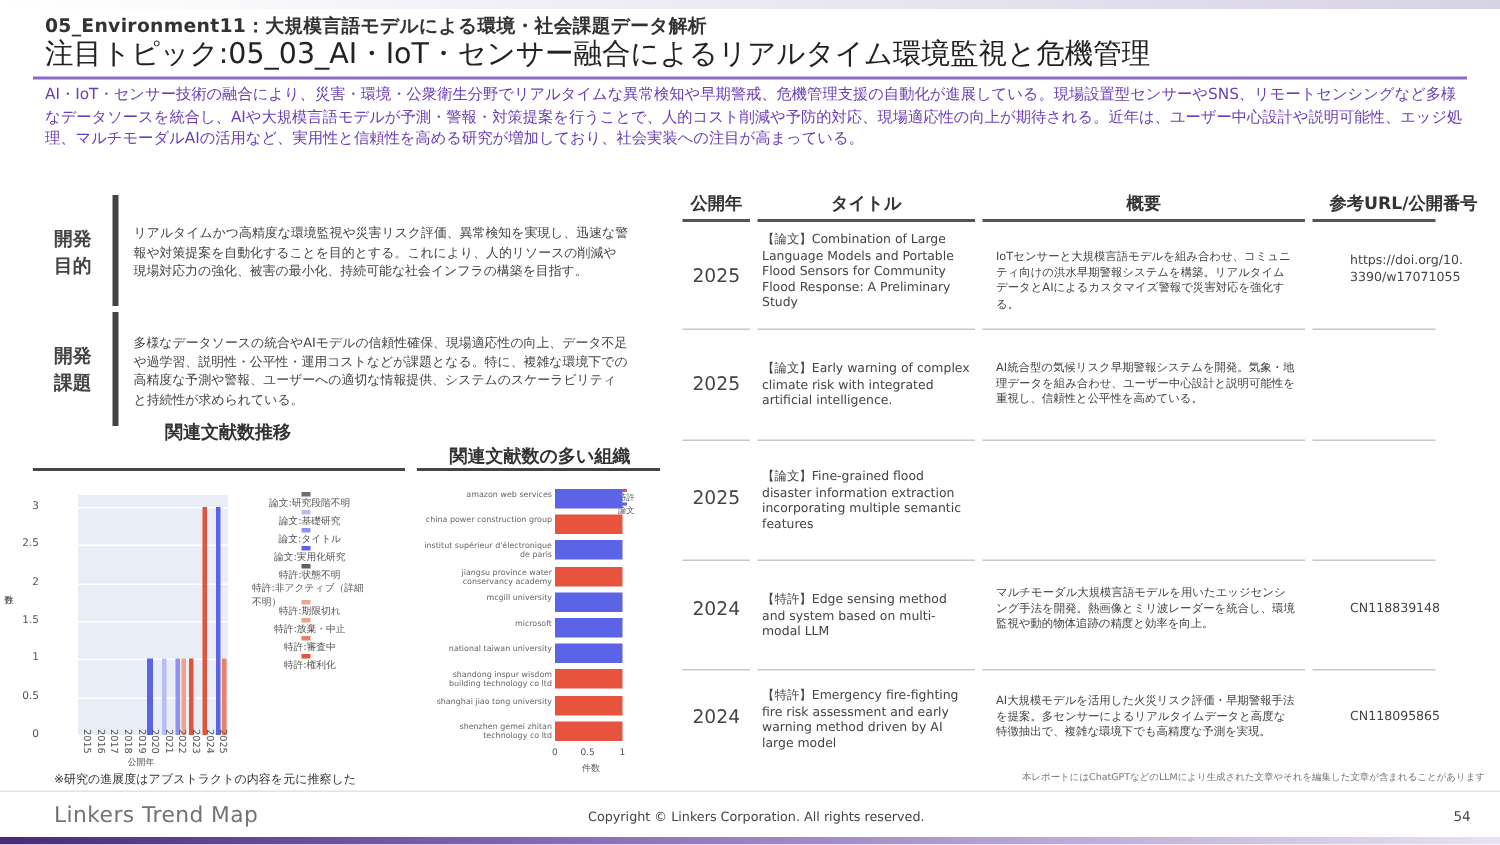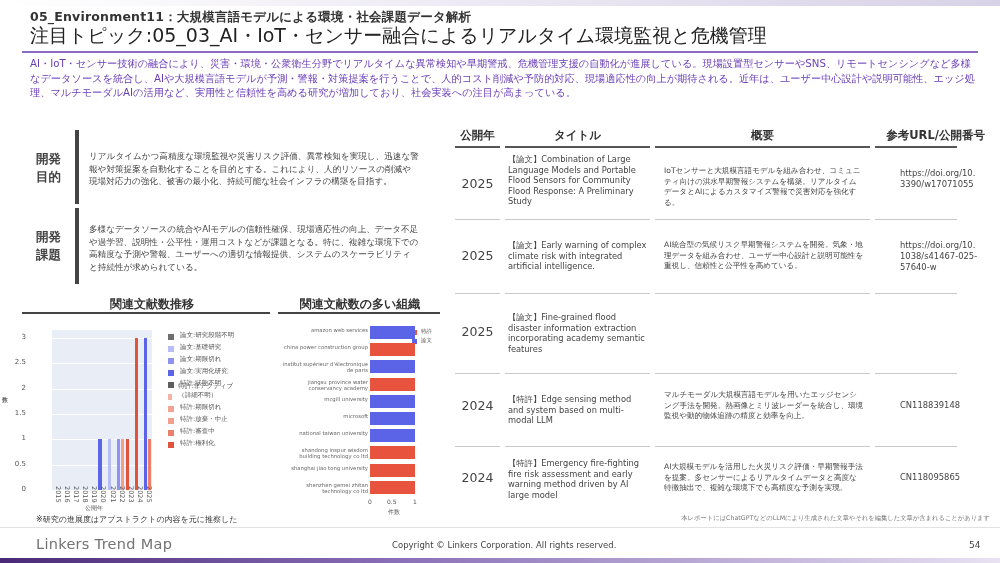--- a/index.html
+++ b/index.html
@@ -21,21 +21,21 @@
 
   .barchart { position: absolute; left: 30px; top: 322px; width: 215px; height: 192px; }
   .plot-area { position: absolute; left: 22px; top: 8px; width: 100px; height: 160px; background: #e9edf6; }
   .gridline { position: absolute; left: 0; width: 100%; height: 1px; background: #ffffff; }
   .ytick { position: absolute; left: -20px; width: 16px; text-align: right; font-size: 7px; color: #555; }
   .ylabel { position: absolute; left: -30px; top: 70px; font-size: 6px; color: #555; writing-mode: vertical-rl; }
   .xtick { position: absolute; top: 164px; font-size: 6.5px; color: #555; writing-mode: vertical-rl; }
   .xlabel { position: absolute; left: 55px; top: 182px; font-size: 6px; color: #555; }
   .bar { position: absolute; bottom: 0; width: 5px; }
   .legend { position: absolute; left: 138px; top: 6px; }
-  .legend-item { display: flex; align-items: flex-end; height: 12px; font-size: 6.5px; color: #555; }
+  .legend-item { display: flex; align-items: center; height: 12px; font-size: 6.5px; color: #555; flex-direction: column; }
   .legend-swatch { width: 6px; height: 6px; margin-right: 6px; }
 
   .orgchart { position: absolute; left: 280px; top: 322px; width: 160px; height: 192px; }
   .org-row { position: absolute; left: 0; width: 160px; height: 14px; }
   .org-label { position: absolute; left: 0; width: 88px; text-align: right; font-size: 5.3px; line-height: 6px; color: #666; top: 1px; }
   .org-bar { position: absolute; left: 90px; height: 13px; width: 45px; }
   .org-axis { position: absolute; font-size: 6px; color: #555; }
   .org-legend { position: absolute; left: 132px; top: 4px; }
   .org-legend .legend-item { font-size: 5.5px; height: 9px; }
 
@@ -80,21 +80,21 @@
 
 <div class="dev-block" style="top:208px; height:80px;">
   <div class="dev-label" style="top:20px;">
     <div>開発</div>
     <div>課題</div>
   </div>
   <div class="dev-bar" style="top:0; height:76px;"></div>
   <div class="dev-text" style="top:15px;">多様なデータソースの統合やAIモデルの信頼性確保、現場適応性の向上、データ不足や過学習、説明性・公平性・運用コストなどが課題となる。特に、複雑な環境下での高精度な予測や警報、ユーザーへの適切な情報提供、システムのスケーラビリティと持続性が求められている。</div>
 </div>
 
-<div class="chart-title" style="left:92px; top:296px; width:120px;">関連文献数推移</div>
+<div class="chart-title" style="left:92px; top:280px; width:120px;">関連文献数推移</div>
 <div class="chart-title-rule" style="left:22px; top:312px; width:248px;"></div>
 <div class="chart-title" style="left:290px; top:296px; width:140px;">関連文献数の多い組織</div>
 <div class="chart-title-rule" style="left:278px; top:312px; width:162px;"></div>
 
 <div class="barchart" id="trend-chart">
   <div class="plot-area" id="trend-plot">
       <div class="gridline" style="top: 160px;"></div>
       <div class="gridline" style="top: 134.667px;"></div>
       <div class="gridline" style="top: 109.333px;"></div>
       <div class="gridline" style="top: 84px;"></div>
@@ -116,21 +116,21 @@
       <div class="legend-item">
         <span class="legend-swatch" style="background: rgb(110, 110, 110);"></span>
         <span>論文:研究段階不明</span>
       </div>
       <div class="legend-item">
         <span class="legend-swatch" style="background: rgb(184, 189, 245);"></span>
         <span>論文:基礎研究</span>
       </div>
       <div class="legend-item">
         <span class="legend-swatch" style="background: rgb(142, 147, 239);"></span>
-        <span>論文:期限切れ</span>
+        <span>論文:タイトル</span>
       </div>
       <div class="legend-item">
         <span class="legend-swatch" style="background: rgb(91, 99, 230);"></span>
         <span>論文:実用化研究</span>
       </div>
       <div class="legend-item">
         <span class="legend-swatch" style="background: rgb(94, 94, 94);"></span>
         <span>特許:状態不明</span>
       </div>
       <div class="legend-item">
@@ -251,30 +251,29 @@
   </div>
   <div class="row-rule" style="top:91px; left:0; width:45px;"></div>
   <div class="row-rule" style="top:91px; left:50px; width:145px;"></div>
   <div class="row-rule" style="top:91px; left:200px; width:215px;"></div>
   <div class="row-rule" style="top:91px; left:420px; width:82px;"></div>
 
   <div class="row" style="top:110px; height:70px;">
     <div class="cell c-year" style="top:10px;">2025</div>
     <div class="cell c-summary" style="top:2px;">AI統合型の気候リスク早期警報システムを開発。気象・地理データを組み合わせ、ユーザー中心設計と説明可能性を重視し、信頼性と公平性を高めている。</div>
     <div class="cell c-title" style="top:2px;">【論文】Early warning of complex climate risk with integrated artificial intelligence.</div>
-    <div class="cell c-url" style="top:2px; word-break:break-all;">https://doi.org/10.1038/s41467-025-57640-w</div>
   </div>
   <div class="row-rule" style="top:165px; left:0; width:45px;"></div>
   <div class="row-rule" style="top:165px; left:50px; width:145px;"></div>
   <div class="row-rule" style="top:165px; left:200px; width:215px;"></div>
   <div class="row-rule" style="top:165px; left:420px; width:82px;"></div>
 
   <div class="row" style="top:184px; height:70px;">
     <div class="cell c-year" style="top:12px;">2025</div>
-    <div class="cell c-title" style="top:0;">【論文】Fine-grained flood disaster information extraction incorporating academy semantic features</div>
+    <div class="cell c-title" style="top:0;">【論文】Fine-grained flood disaster information extraction incorporating multiple semantic features</div>
   </div>
   <div class="row-rule" style="top:245px; left:0; width:45px;"></div>
   <div class="row-rule" style="top:245px; left:50px; width:145px;"></div>
   <div class="row-rule" style="top:245px; left:200px; width:215px;"></div>
   <div class="row-rule" style="top:245px; left:420px; width:82px;"></div>
 
   <div class="row" style="top:262px; height:70px;">
     <div class="cell c-year" style="top:8px;">2024</div>
     <div class="cell c-summary" style="top:0;">マルチモーダル大規模言語モデルを用いたエッジセンシング手法を開発。熱画像とミリ波レーダーを統合し、環境監視や動的物体追跡の精度と効率を向上。</div>
     <div class="cell c-title" style="top:4px;">【特許】Edge sensing method and system based on multi-modal LLM</div>

